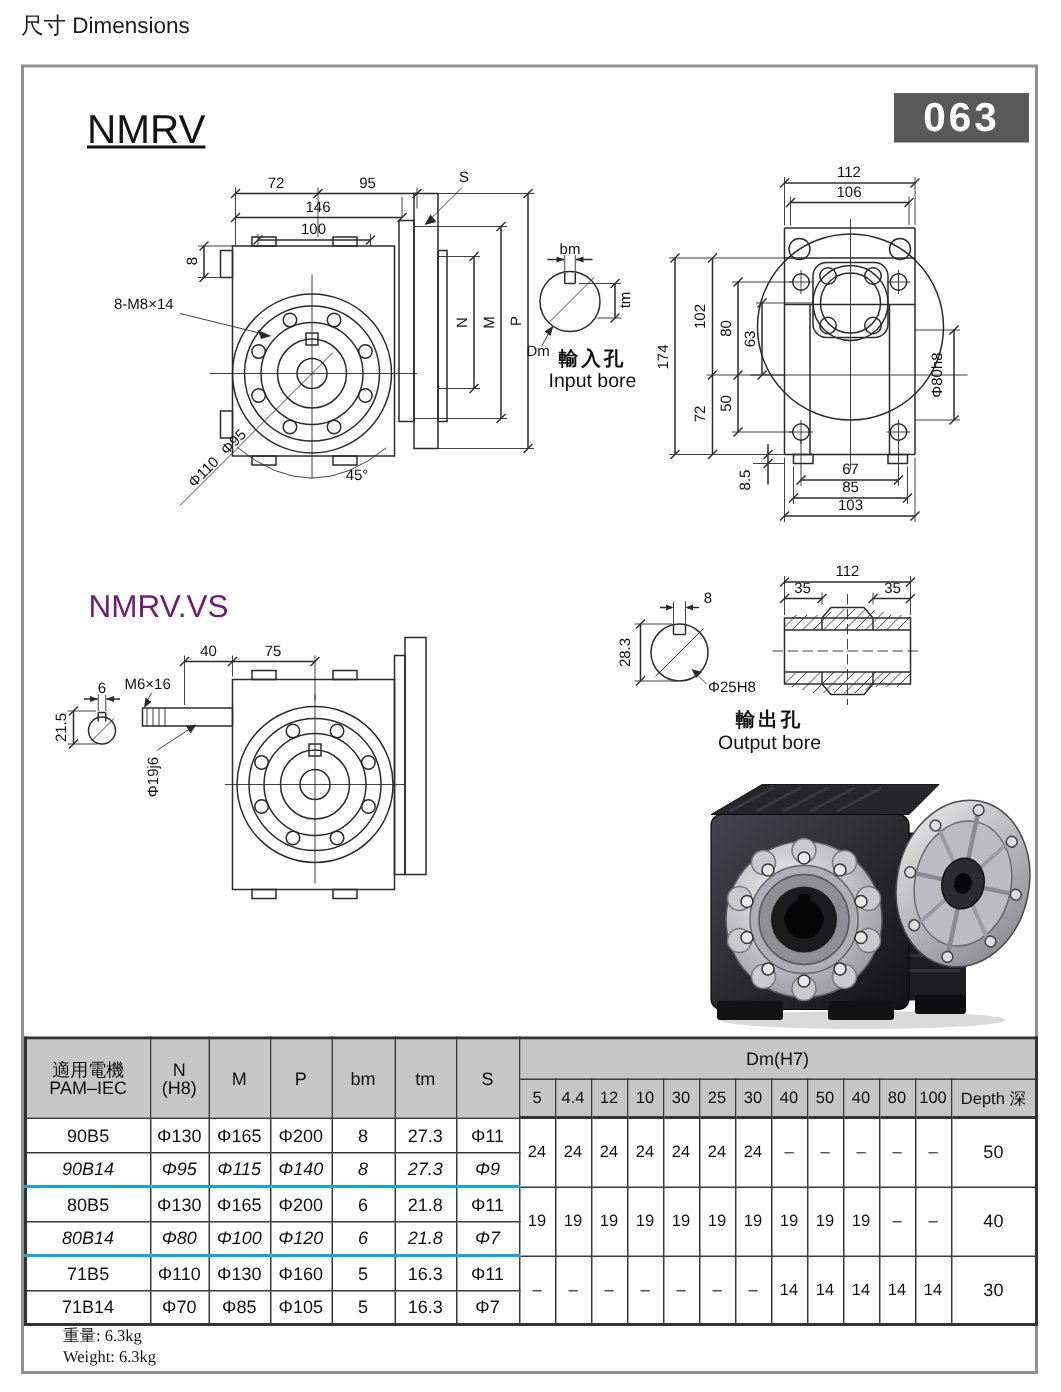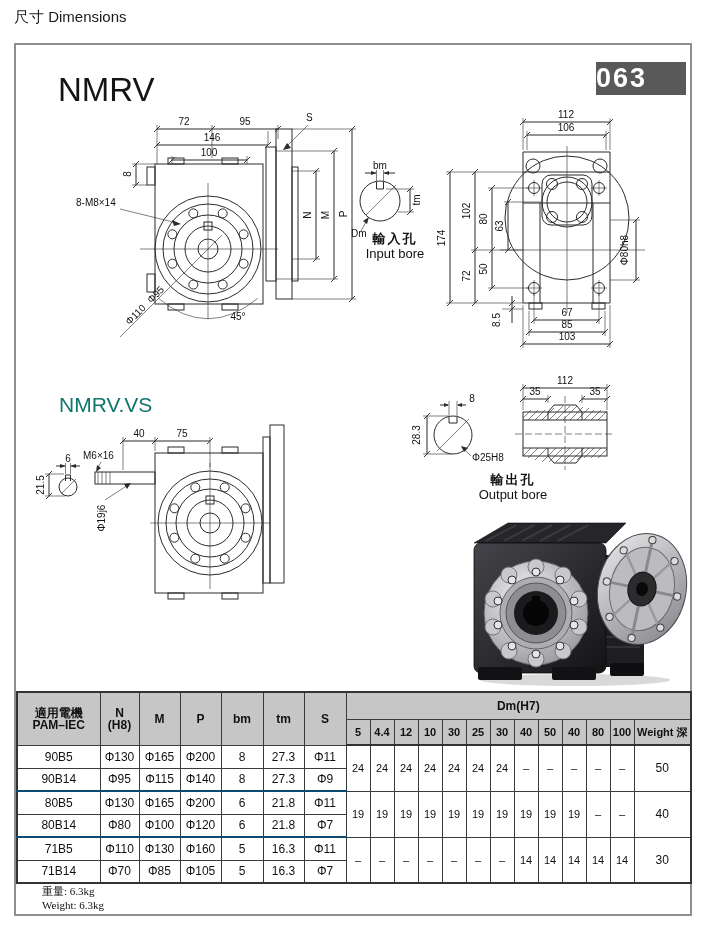--- a/index.html
+++ b/index.html
@@ -1,43 +1,43 @@
 <!DOCTYPE html>
 <html><head>
 <meta charset="utf-8">
 <style>
   html,body{margin:0;padding:0;background:#ffffff;}
   body{font-family:"Liberation Sans","DejaVu Sans",sans-serif;color:#111;}
   .page{position:relative;width:707px;height:928px;background:#fff;overflow:hidden;}
   .doc-title{position:absolute;left:14px;top:8px;font-size:15px;color:#1a1a1a;}
   .panel{position:absolute;left:14px;top:43px;width:678px;height:873px;border:2px solid #8f8f8f;box-sizing:border-box;background:#fff;}
   .badge{position:absolute;left:580px;top:17px;width:90px;height:33px;background:#595959;color:#fff;
-         font-size:27px;font-weight:bold;line-height:33px;letter-spacing:2px;}
-  .h-nmrv{position:absolute;left:42px;top:26px;font-size:33px;color:#141414;}
-  .h-vs{position:absolute;left:43px;top:348px;font-size:21px;color:#0f766e;}
+         font-size:27px;font-weight:bold;text-align:center;line-height:33px;letter-spacing:2px;}
+  .h-nmrv{position:absolute;left:42px;top:26px;font-size:27px;color:#141414;text-decoration:underline;}
+  .h-vs{position:absolute;left:43px;top:348px;font-size:21px;color:#701a75;}
   svg{position:absolute;overflow:visible;}
   .ln{stroke:#2b2b2b;stroke-width:1;fill:none;}
   .th{stroke:#2b2b2b;stroke-width:.6;fill:none;}
   .tk{stroke:#2b2b2b;stroke-width:.9;}
   .dim{font-size:10px;fill:#111;text-anchor:middle;font-family:"Liberation Sans","DejaVu Sans",sans-serif;}
   .lbl{font-size:10px;fill:#111;text-anchor:start;font-family:"Liberation Sans","DejaVu Sans",sans-serif;}
   .capzh{font-size:13px;font-weight:bold;letter-spacing:2px;fill:#111;text-anchor:middle;}
   .capen{font-size:13px;fill:#111;text-anchor:middle;}
   .ar{fill:#2b2b2b;stroke:none;}
   
   table.dims{position:absolute;left:0;top:646px;width:674px;border-collapse:collapse;table-layout:fixed;
              border:2px solid #333;font-size:12px;}
   table.dims th,table.dims td{border:1px solid #3a3a3a;text-align:center;padding:0;overflow:hidden;white-space:nowrap;}
-  table.dims thead th{background:#c6c6c6;font-weight:bold;margin-left:24px;}
+  table.dims thead th{background:#c6c6c6;font-weight:normal;margin-left:24px;}
   table.dims thead tr.r1 th{height:26px;}
   table.dims thead tr.r2 th{height:24px;font-size:11px;border-bottom:2px solid #333;}
   table.dims tbody tr{height:23px;}
   table.dims .two{line-height:12px;font-size:12px;}
   table.dims td.dmv{font-size:11px;}
-  table.dims tr.sep td{border-bottom:2px solid #0c4a6e;}
+  table.dims tr.sep td{border-bottom:2px solid #0ea5e9;font-style:italic;}
   .footer-weight{position:absolute;left:26px;top:839px;font-size:11px;line-height:14px;color:#111;font-family:Liberation Serif, serif;}
 </style>
 </head>
 <body>
 
 <div class="page">
 
   <div class="doc-title">尺寸 Dimensions</div>
 
   <div class="panel">
@@ -555,21 +555,21 @@
           <th>12</th>
           <th>10</th>
           <th>30</th>
           <th>25</th>
           <th>30</th>
           <th>40</th>
           <th>50</th>
           <th>40</th>
           <th>80</th>
           <th>100</th>
-          <th>Weight 深</th>
+          <th>Depth 深</th>
         </tr>
       </thead>
       <tbody>
         <tr>
           <td>90B5</td>
           <td>Φ130</td>
           <td>Φ165</td>
           <td>Φ200</td>
           <td>8</td>
           <td>27.3</td>

